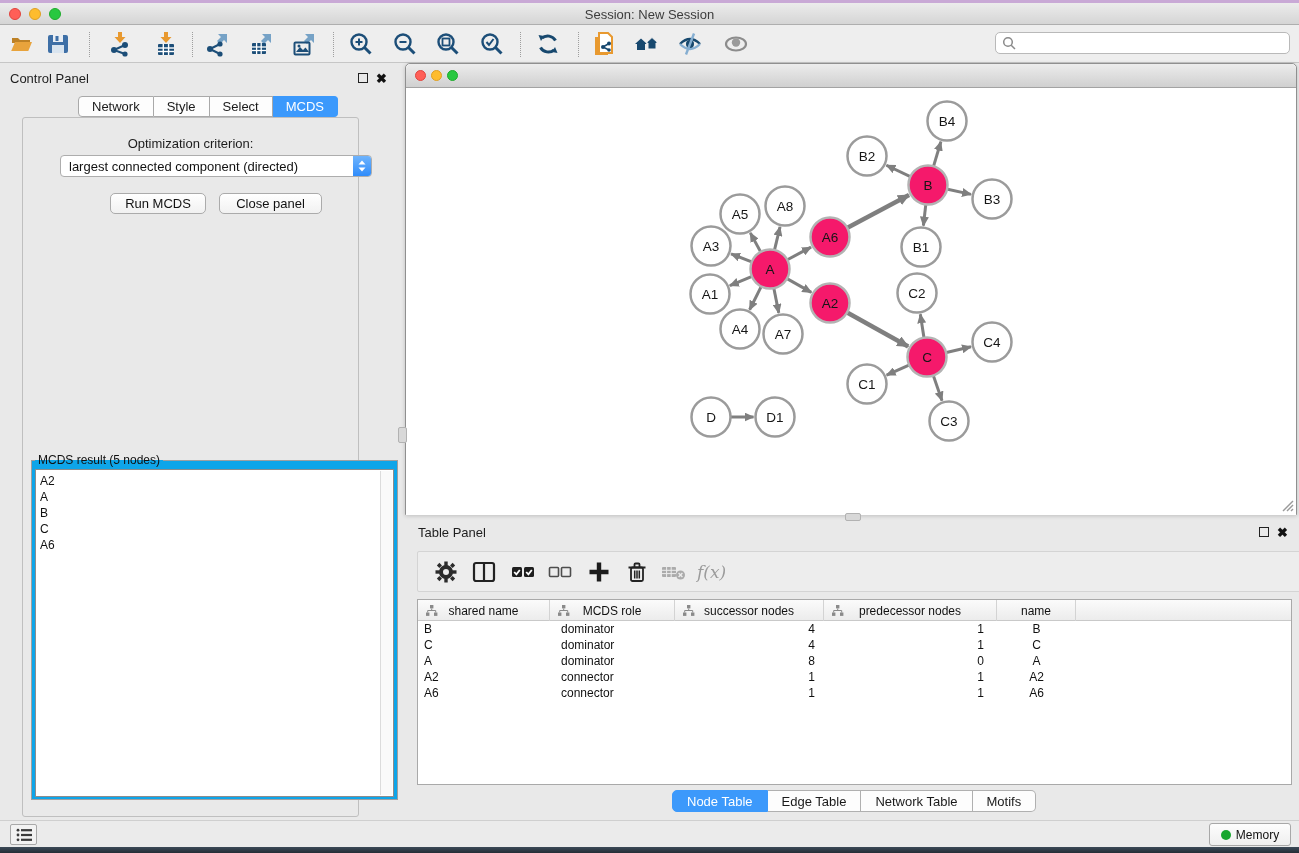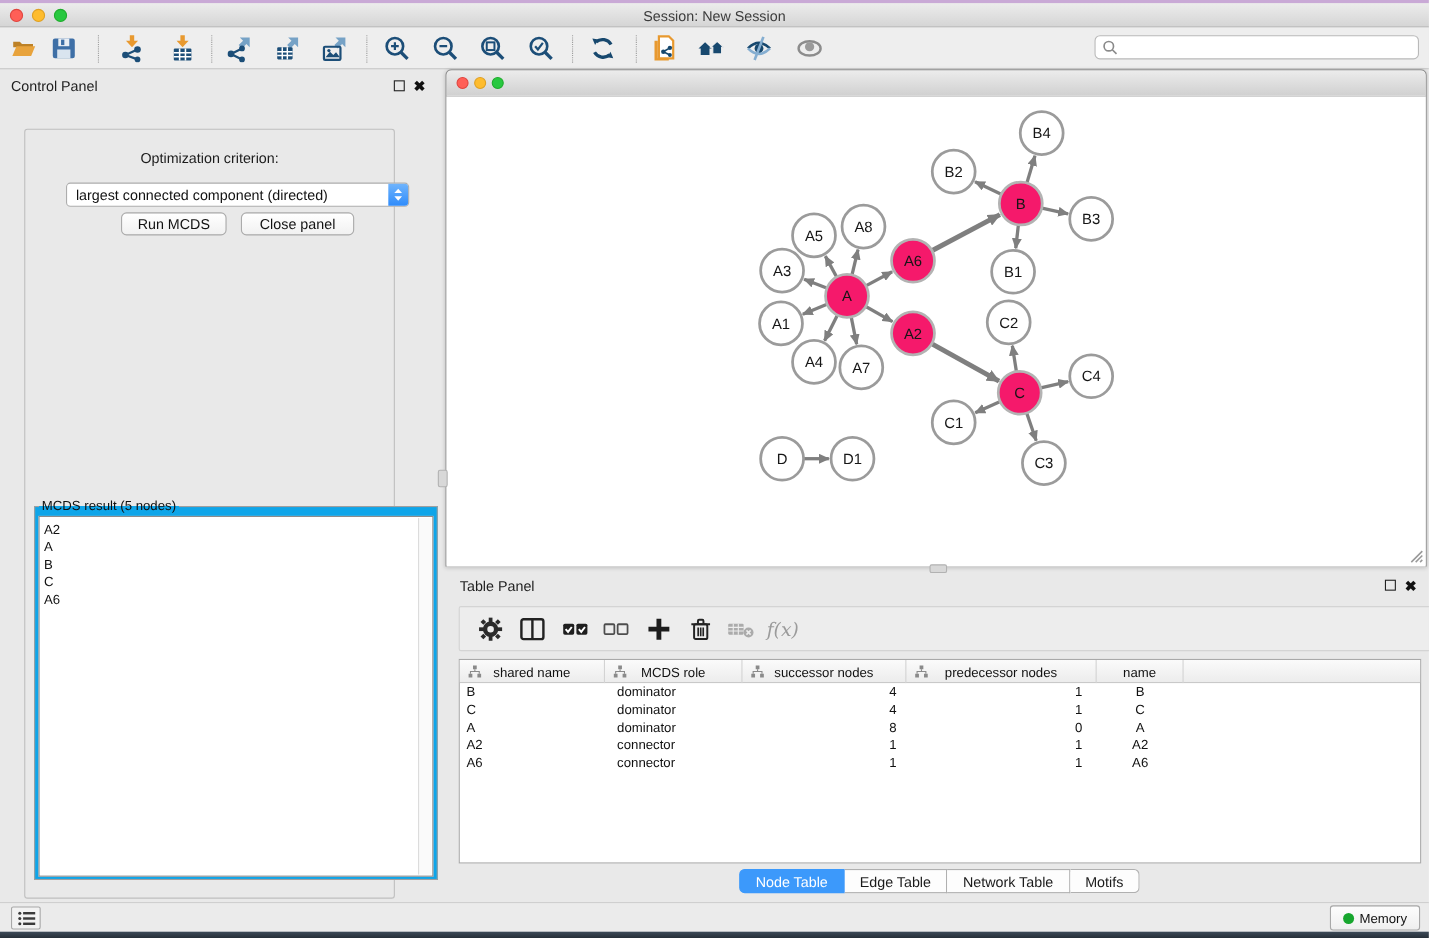--- a/index.html
+++ b/index.html
@@ -31,21 +31,21 @@
   .panel-close { position:absolute; font-size:13px; font-weight:bold; color:#111; line-height:12px; }
   .cp-tabs { position:absolute; left:78px; top:96px; height:21px; display:flex; }
   .cp-tab { height:21px; border:1px solid #a9a9a9; border-left:none; background:#fdfdfd; color:#1a1a1a;
             font-size:13px; display:flex; align-items:center; justify-content:center; padding:0 13px; }
   .cp-tab:first-child { border-left:1px solid #a9a9a9; border-radius:4px 0 0 4px; }
   .cp-tab:last-child  { border-radius:0 4px 4px 0; }
   .cp-tab.active { background:#3b99fc; border-color:#3b99fc; color:#fff; }
   .cp-content { position:absolute; left:6px; top:117px; width:337px; height:700px;
                 background:#e9e9e9; border:1px solid #bfbfbf; border-radius:3px;margin-left:16px; }
   .opt-label { position:absolute; left:0; top:18px; width:100%; text-align:center; font-size:13px; color:#1c1c1c; }
-  .dropdown { position:absolute; left:37px; top:48px; width:312px; height:22px; background:#fff;
+  .dropdown { position:absolute; left:37px; top:37px; width:312px; height:22px; background:#fff;
               border:1px solid #adadad; border-radius:4px; display:flex; align-items:center;gap:22px; }
   .dropdown .dd-text { font-size:13px; color:#111; padding-left:8px; flex:1; white-space:nowrap; overflow:hidden; }
   .dd-stepper { width:18px; height:20px; margin:0; background:linear-gradient(#6fb4fd,#2f8cfb);
                 border-radius:0 3px 3px 0; display:flex; flex-direction:column; align-items:center; justify-content:center; }
   .btn { position:absolute; height:21px; background:linear-gradient(#ffffff,#f1f1f1); border:1px solid #ababab;
          border-radius:5px; font-size:13px; color:#111; display:flex; align-items:center; justify-content:center; }
   .mcds-fieldset { position:absolute; left:8px; top:335px; width:367px; height:347px;
                    border:1px solid #9f9f9f; background:#0ea5e9; }
   .mcds-fieldset legend { font-size:12px; color:#111; padding:0 3px; margin-left:3px; }
   .mcds-list { position:absolute; left:3px; top:2px; width:359px; height:328px; background:#fff;
@@ -276,20 +276,26 @@
           <line x1="9.2" y1="9.2" x2="13" y2="13" stroke="#8a8a8a" stroke-width="1.5"></line>
         </svg>
       <input type="text" placeholder="" style="">
     </div>
   </div>
 
   <div class="cp-title">Control Panel</div>
   <div class="panel-float" style="left:358px; top:73px"></div>
   <div class="panel-close" style="left:376px; top:73px">✖</div>
 
+  <div class="cp-tabs">
+    <div class="cp-tab">Network</div>
+    <div class="cp-tab">Style</div>
+    <div class="cp-tab">Select</div>
+    <div class="cp-tab active">MCDS</div>
+  </div>
 
   <div class="cp-content">
     <div class="opt-label">Optimization criterion:</div>
     <div class="dropdown">
       <div class="dd-text">largest connected component (directed)</div>
       <div class="dd-stepper">
         <svg width="10" height="16">
             <path d="M1.5 6.5L5 2.5l3.5 4z" fill="#fff"></path>
             <path d="M1.5 9.5L5 13.5l3.5-4z" fill="#fff"></path>
           </svg>

